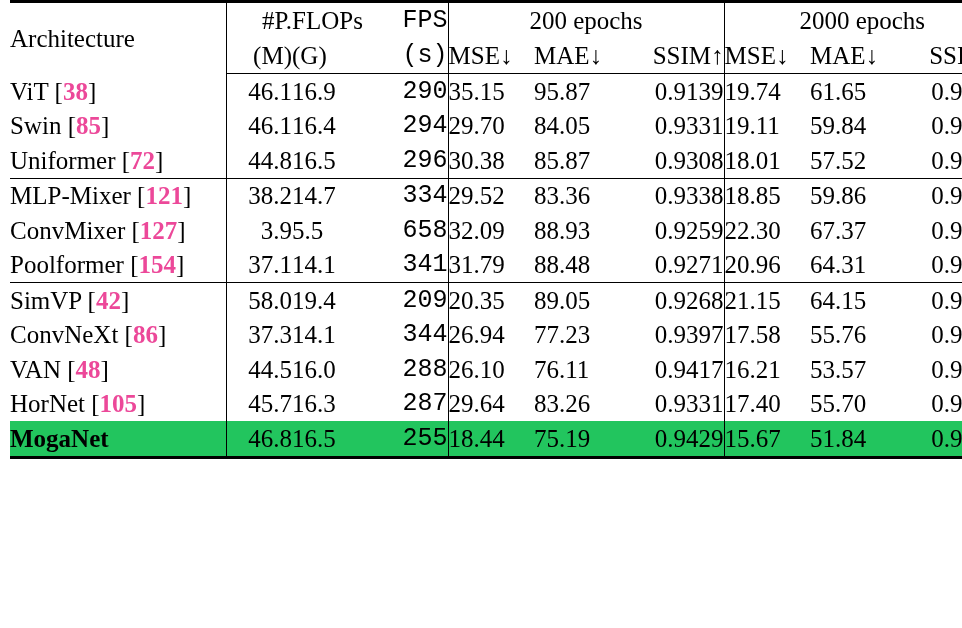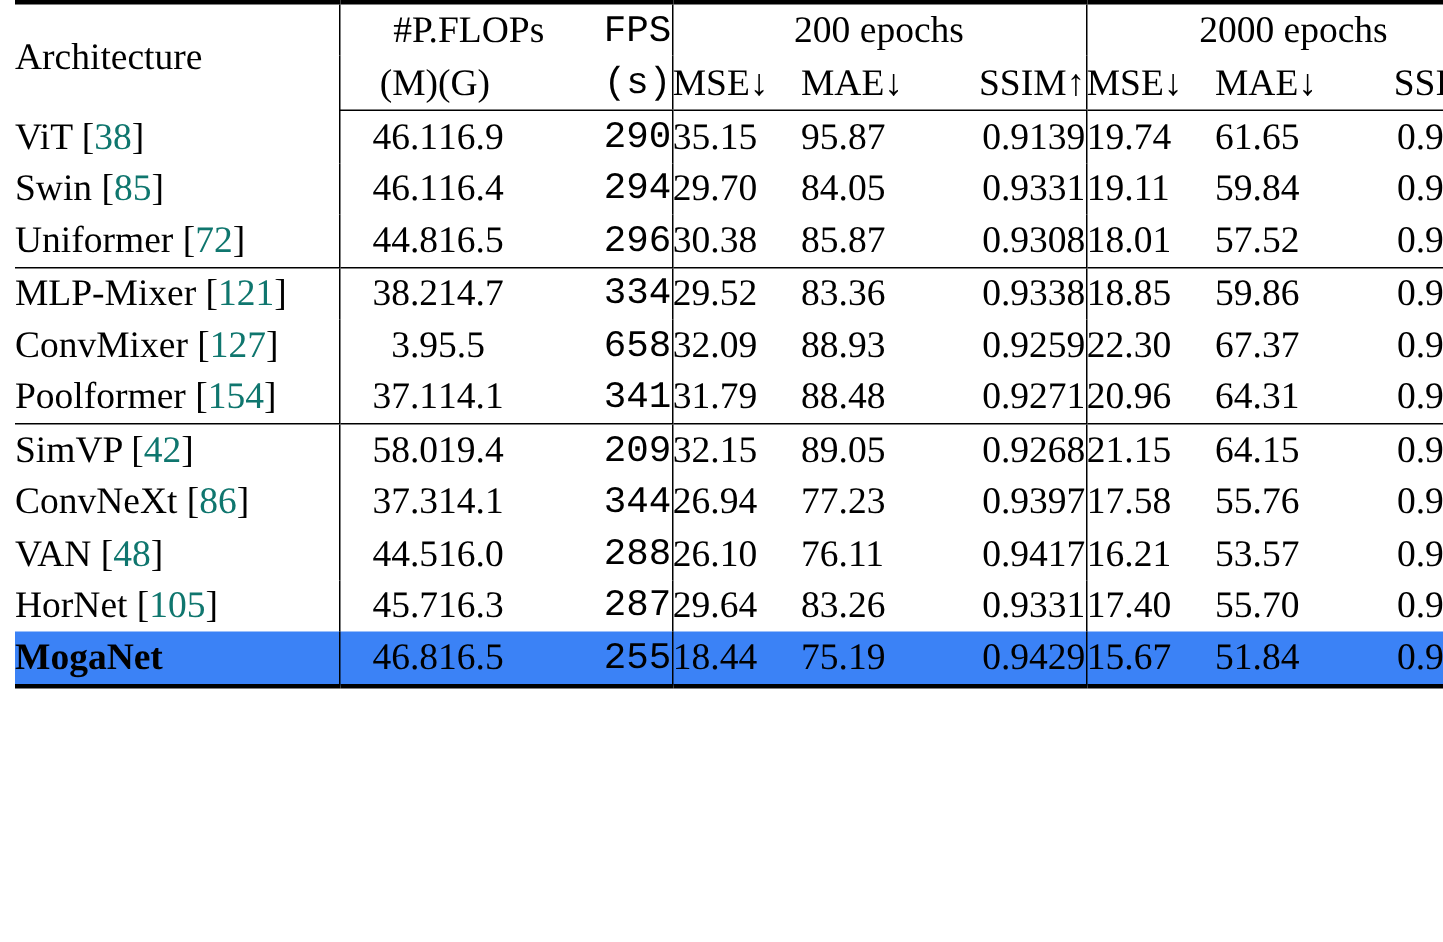--- a/index.html
+++ b/index.html
@@ -59,24 +59,24 @@
   .c-ssim   { width: 104px; text-align: right;  padding-right: 8px; }
 
   .hrow td { height: 34px; }
   .hrow2 td { height: 36px; }
   .drow td  { height: 34.5px; }
 
   .grp-hdr { text-align: center; }
 
   .bold { font-weight: bold; }
 
-  .cite { color: #0f766e; }
+  .cite { color: #ec4899; font-weight: bold; }
   .brk  { color: #000000; }
 
-  .hl td { background: #3b82f6; }
+  .hl td { background: #22c55e; }
 
   
   .caption {
     position: absolute;
     left: 10px;
     top: 478px;
     width: 942px;
     font-size: 29.5px;
     line-height: 1.48;
     text-align: justify;
@@ -195,21 +195,21 @@
           <td class="c-ssim">0.9271</td>
           <td class="c-met vsep-l">20.96</td>
           <td class="c-met">64.31</td>
           <td class="c-ssim">0.9539</td>
         </tr>
         <tr class="drow">
           <td class="c-arch"><span class="">SimVP</span> <span class="brk">[</span><span class="cite">42</span><span class="brk">]</span></td>
           <td class="c-par vsep-l">58.0</td>
           <td class="c-flops">19.4</td>
           <td class="c-fps">209</td>
-          <td class="c-met vsep-l">32.15</td>
+          <td class="c-met vsep-l">20.35</td>
           <td class="c-met">89.05</td>
           <td class="c-ssim">0.9268</td>
           <td class="c-met vsep-l">21.15</td>
           <td class="c-met">64.15</td>
           <td class="c-ssim">0.9536</td>
         </tr>
         <tr class="drow">
           <td class="c-arch"><span class="">ConvNeXt</span> <span class="brk">[</span><span class="cite">86</span><span class="brk">]</span></td>
           <td class="c-par vsep-l">37.3</td>
           <td class="c-flops">14.1</td>

